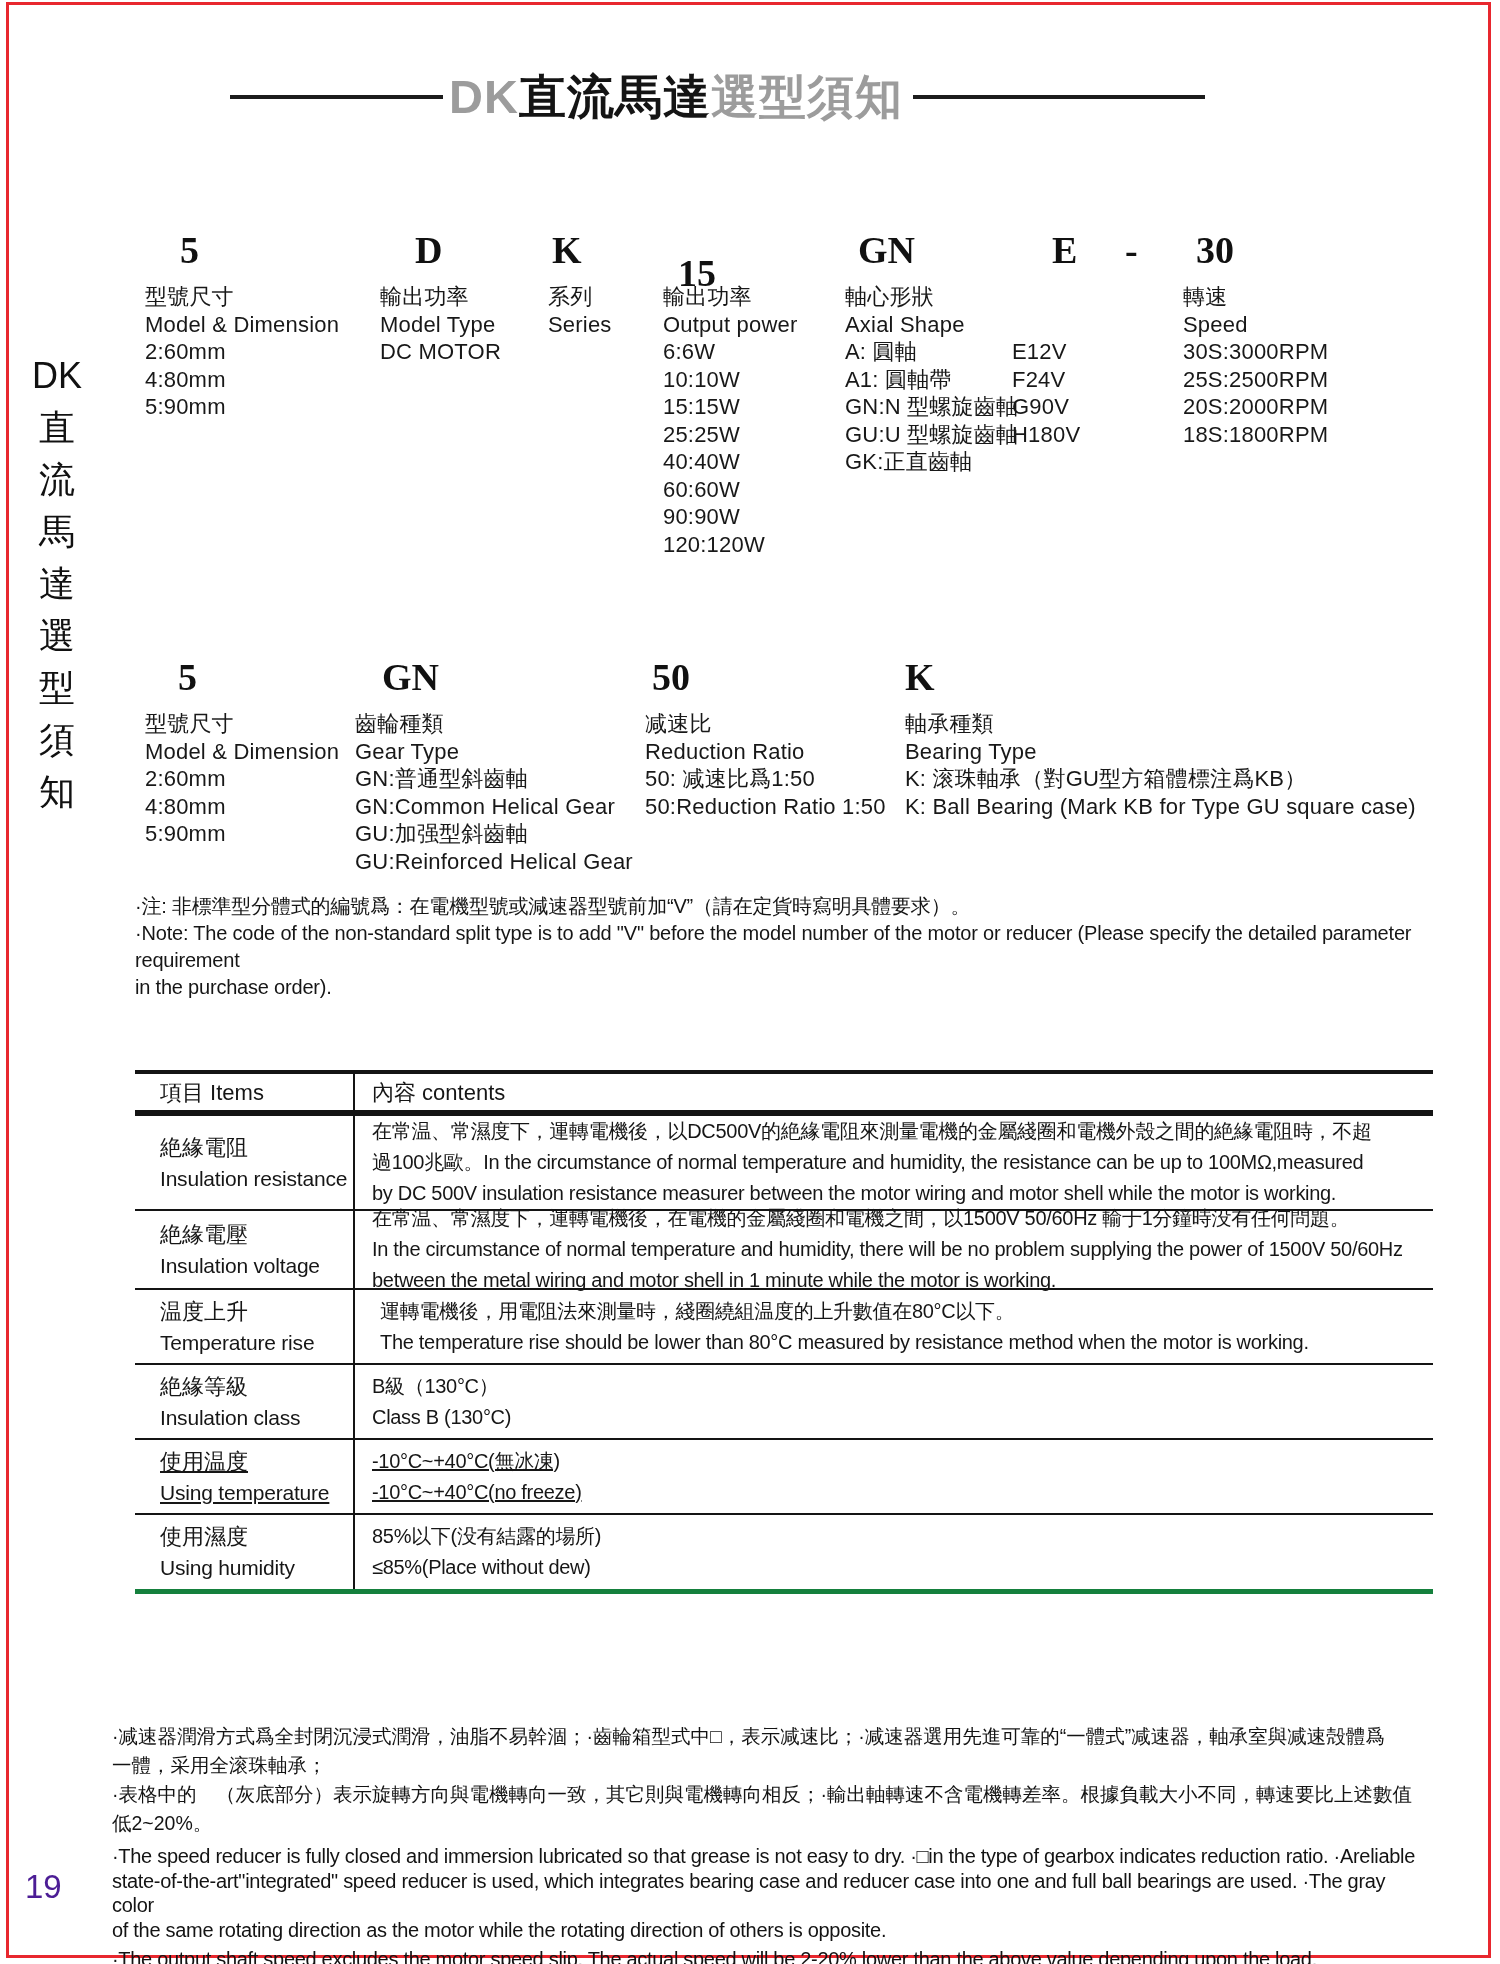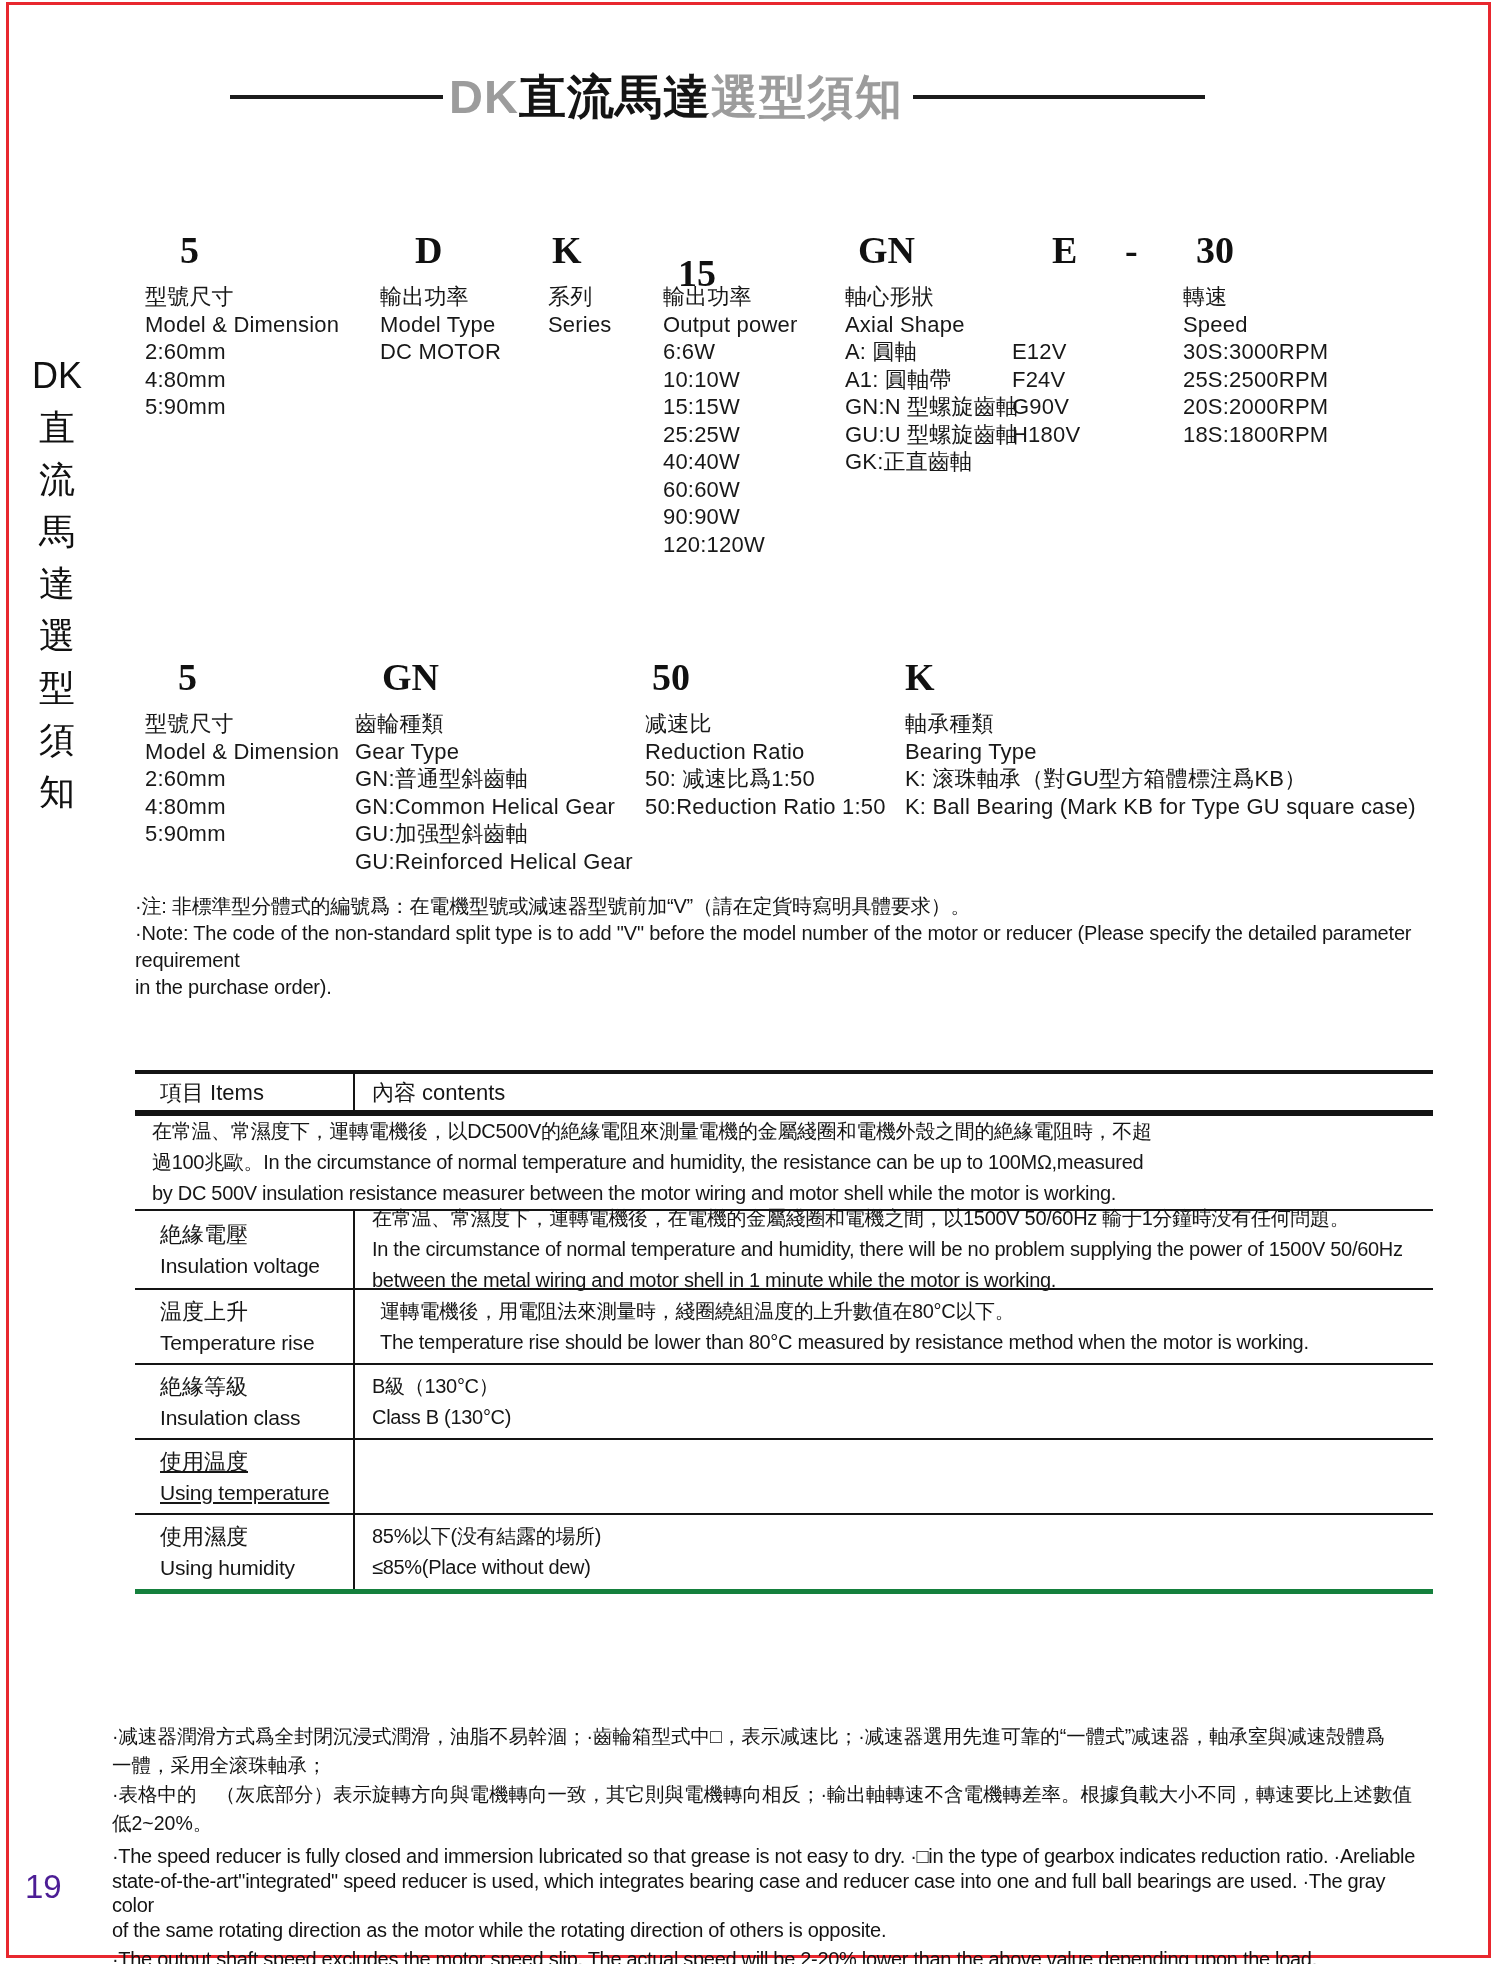--- a/index.html
+++ b/index.html
@@ -151,20 +151,24 @@
   <div class="code-note">·注: 非標準型分體式的編號爲：在電機型號或減速器型號前加“V”（請在定貨時寫明具體要求）。
 ·Note: The code of the non-standard split type is to add "V" before the model number of the motor or reducer (Please specify the detailed parameter requirement
 in the purchase order).</div>
 
   <div class="spec-table">
     <div class="spec-row header" style="height:40px;">
       <div class="spec-item">項目 Items</div>
       <div class="spec-content">內容 contents</div>
     </div>
     <div class="spec-row" style="height:95px;">
+      <div class="spec-item">
+        <span class="zh">絶緣電阻</span>
+        <span class="en">Insulation resistance</span>
+      </div>
       <div class="spec-content">在常温、常濕度下，運轉電機後，以DC500V的絶緣電阻來測量電機的金屬綫圈和電機外殼之間的絶緣電阻時，不超
 過100兆歐。In the circumstance of normal temperature and humidity, the resistance can be up to 100MΩ,measured
 by DC 500V insulation resistance measurer between the motor wiring and motor shell while the motor is working.</div>
     </div>
     <div class="spec-row" style="height:79px;">
       <div class="spec-item">
         <span class="zh">絶緣電壓</span>
         <span class="en">Insulation voltage</span>
       </div>
       <div class="spec-content">在常温、常濕度下，運轉電機後，在電機的金屬綫圈和電機之間，以1500V 50/60Hz 輸于1分鐘時没有任何問題。
@@ -185,20 +189,22 @@
         <span class="en">Insulation class</span>
       </div>
       <div class="spec-content">B級（130°C）
 Class B (130°C)</div>
     </div>
     <div class="spec-row" style="height:75px;text-decoration:underline;">
       <div class="spec-item">
         <span class="zh">使用温度</span>
         <span class="en">Using temperature</span>
       </div>
+      <div class="spec-content">-10°C~+40°C(無冰凍)
+-10°C~+40°C(no freeze)</div>
     </div>
     <div class="spec-row" style="height:76px;">
       <div class="spec-item">
         <span class="zh">使用濕度</span>
         <span class="en">Using humidity</span>
       </div>
       <div class="spec-content">85%以下(没有結露的場所)
 ≤85%(Place without dew)</div>
     </div>
   </div>

